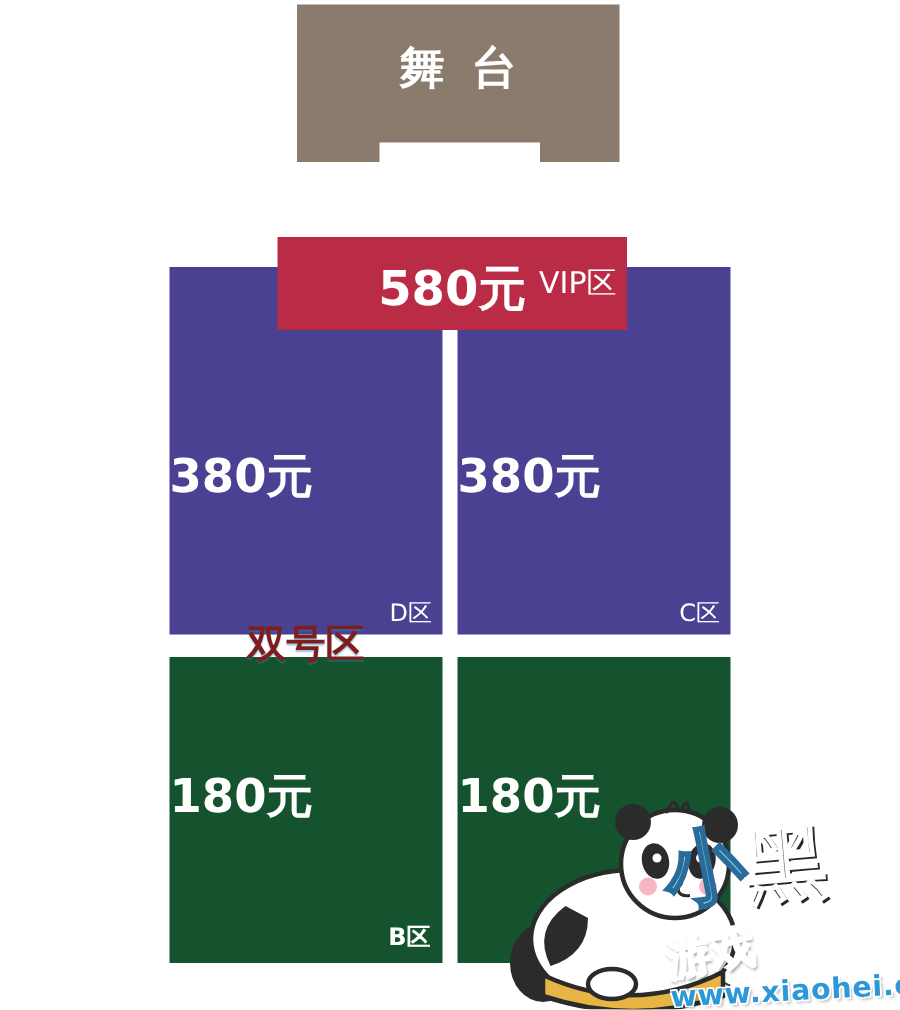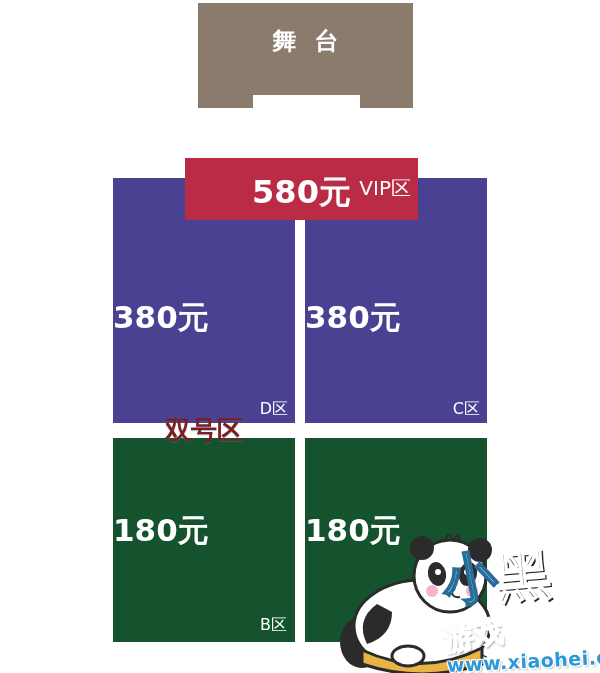--- a/index.html
+++ b/index.html
@@ -4,41 +4,41 @@
 <style>
   html,body { margin:0; padding:0; background:#ffffff; }
   .canvas {
     position:relative; width:600px; height:673px; background:#ffffff;
     font-family:"DejaVu Sans", sans-serif; overflow:hidden;
   }
   
   .stage { position:absolute; left:198px; top:3px; width:215px; height:105px; background:#8b7b6d; }
   .stage-label {
     position:absolute; top:22px; left:0; width:100%; text-align:center;
-    color:#ffffff; font-size:24px; font-weight:bold; letter-spacing:18px; padding-left:18px; box-sizing:border-box;
+    color:#ffffff; font-size:30px; font-weight:bold; letter-spacing:18px; padding-left:18px; box-sizing:border-box;
   }
   .stage-notch { position:absolute; left:55px; bottom:0; width:107px; height:13px; background:#ffffff; }
 
   
   .zone { position:absolute; }
   .zone-blue   { width:182px; height:245px; background:#4a4193; z-index:1; }
   .zone-purple { width:182px; height:204px; background:#14532d; z-index:1; }
   .zone-d { left:113px; top:178px; }
   .zone-c { left:305px; top:178px; }
   .zone-b { left:113px; top:438px; }
   .zone-a { left:305px; top:438px; }
   .price {
     position:absolute; left:0; width:100%; 
     color:#ffffff; font-size:31px; font-weight:bold;
   }
   .zone-blue .price { top:119px; }
   .zone-purple .price { top:72px; }
   .tag { position:absolute; color:#ffffff; font-size:16px; }
   .zone-d .tag, .zone-c .tag { right:7px; bottom:3px; }
-  .zone-b .tag { right:8px; bottom:6px; }
+  .zone-b .tag { right:8px; bottom:6px;font-weight:bold; }
   .zone-a .tag { right:6px; bottom:6px; }
 
   
   .zone-vip { position:absolute; left:185px; top:158px; width:233px; height:62px; background:#ba2c46; z-index:3; }
   .vip-price {
     position:absolute; top:13px; left:0; width:100%; text-align:center;
     color:#ffffff; font-size:32px; font-weight:bold;
   }
   .vip-tag { position:absolute; right:7px; bottom:18px; color:#ffffff; font-size:20px; }
 

